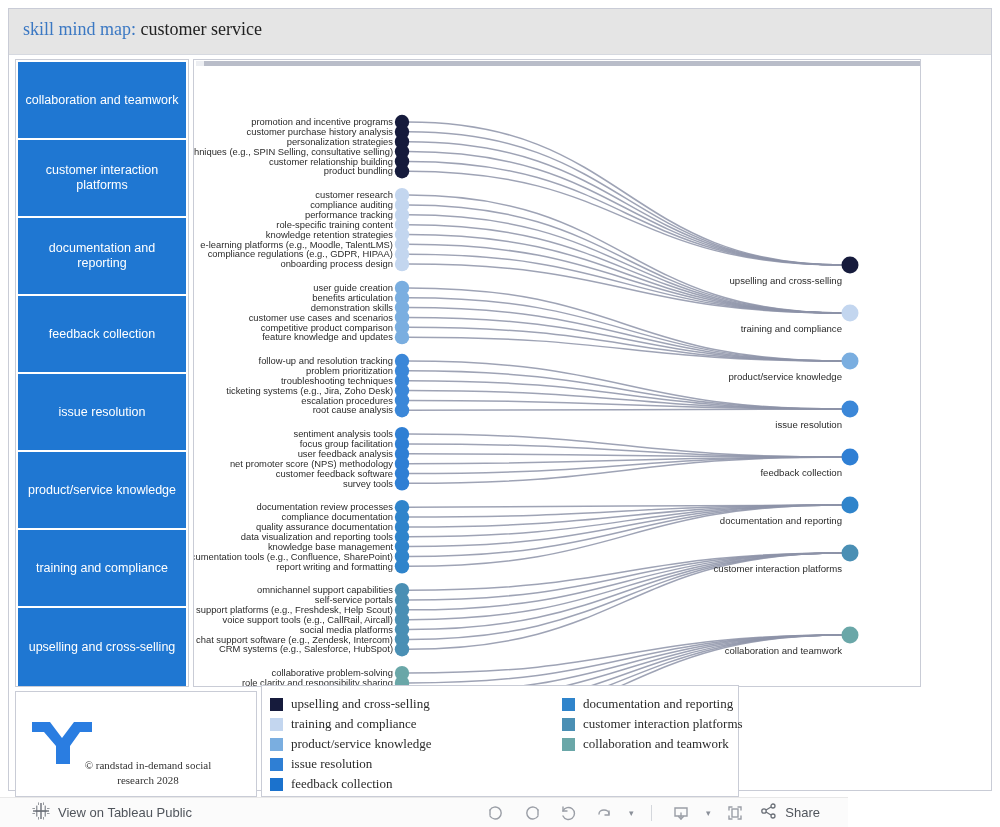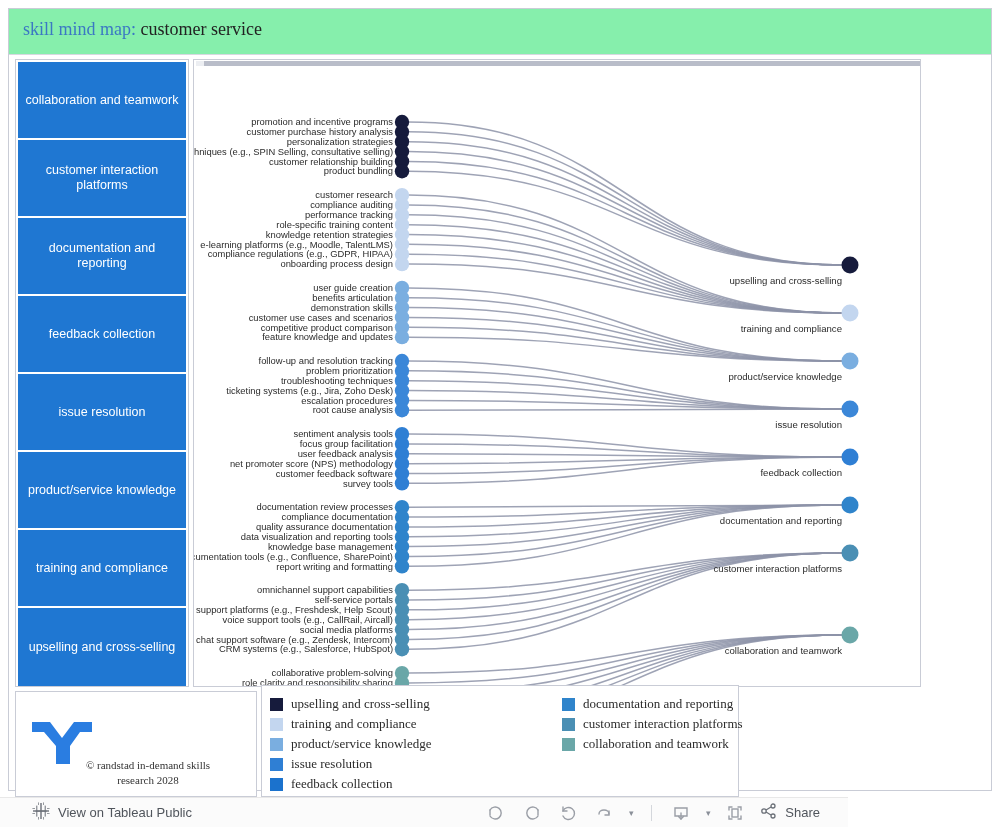--- a/index.html
+++ b/index.html
@@ -17,21 +17,21 @@
     position: absolute; left: 8px; top: 8px;
     width: 984px; height: 783px;
     border: 1px solid #c9ccd6;
     background: #ffffff;
   }
 
   
   .titlebar {
     position: absolute; left: 0; top: 0; width: 982px; height: 46px;
     border-bottom: 1px solid #d6d9e0;
-    background: #86efac;
+    background: #e5e5e5;
   }
   .title-text {
     position: absolute; left: 14px; top: 10px;
     font-family: "Liberation Serif", serif;
     font-size: 18px; color: #222222; white-space: nowrap;
   }
   .title-accent { color: #3b78c3; }
 
   
   .catlist {
@@ -398,21 +398,21 @@
         </div>
     </div>
 
     <div class="footerbox">
       <div class="logo">
         <svg width="64" height="52" viewBox="0 0 64 52">
           <path id="logopath" d="M2,6 L20,6 L32,22 L44,6 L62,6 L62,16 L50,16 L40,30 L40,48 L26,48 L26,30 L14,16 L2,16 Z" fill="#2a7de1"></path>
         </svg>
       </div>
       <div class="copy">
-        <div>© randstad in-demand skills</div>
+        <div>© randstad in-demand social</div>
         <div>research 2028</div>
       </div>
     </div>
 
   </div>
 
   <div class="toolbar">
     <div class="tb-left">
       <span>
         <svg width="18" height="18" viewBox="0 0 18 18" fill="#6b7078">

